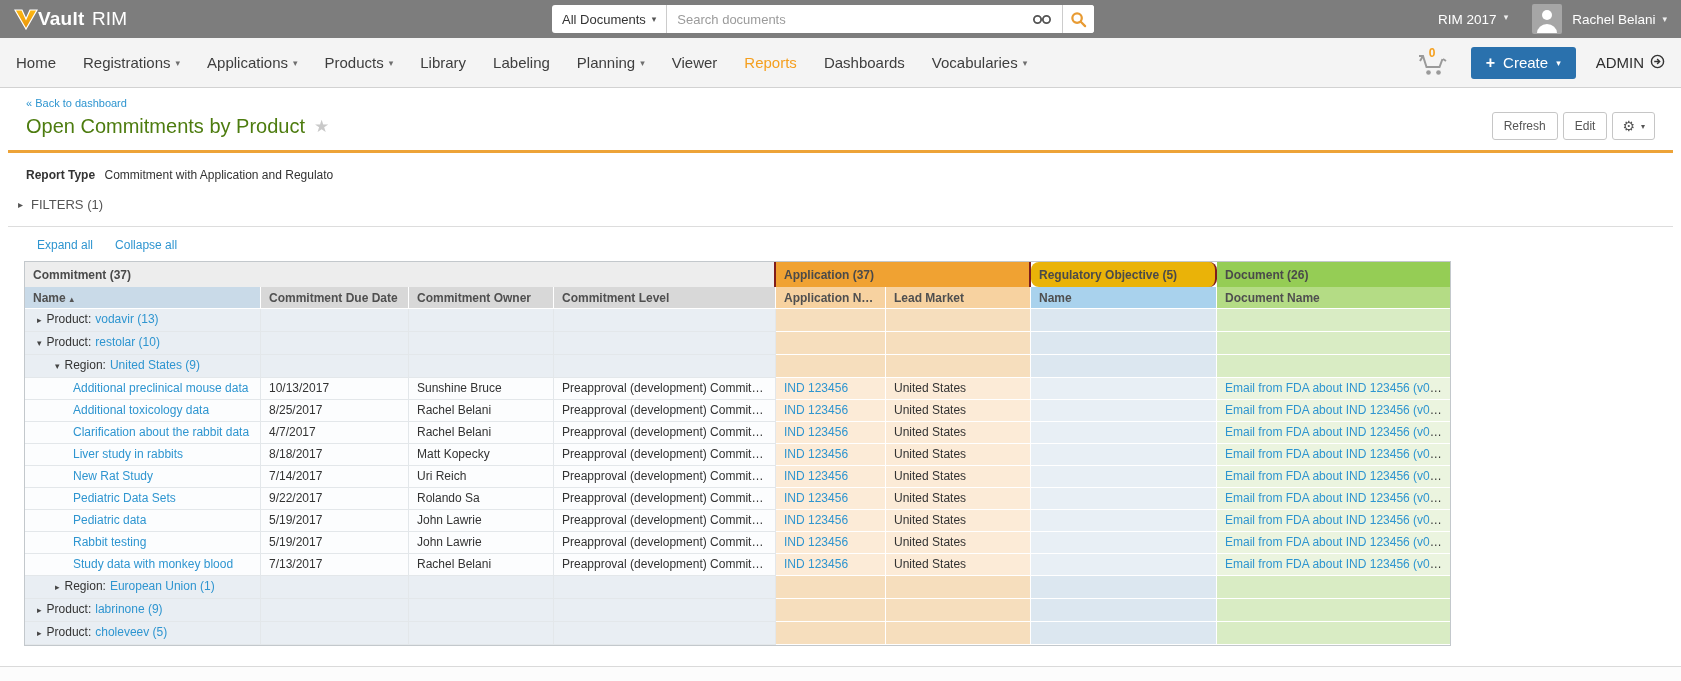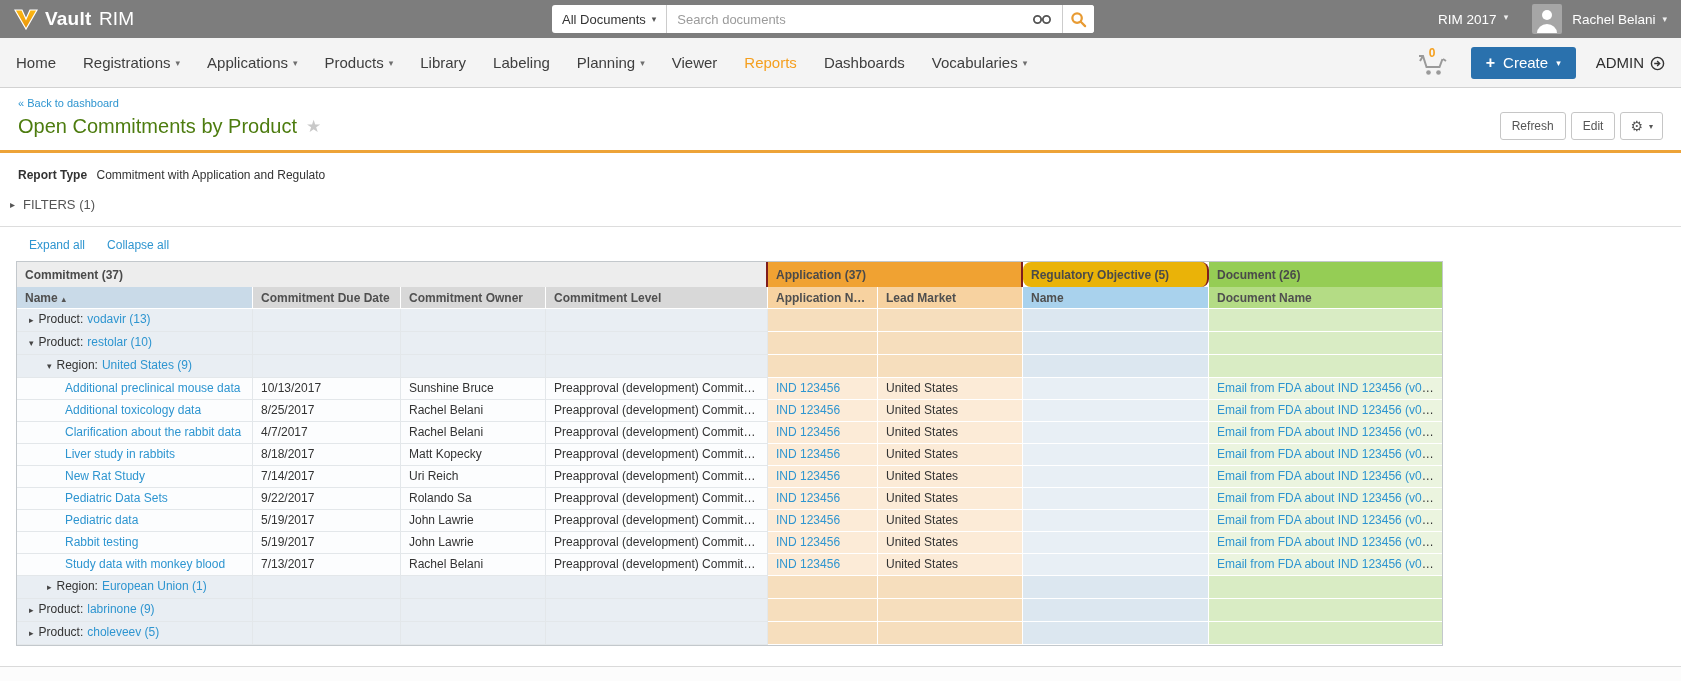--- a/index.html
+++ b/index.html
@@ -4,21 +4,21 @@
 <style>
   * { margin:0; padding:0; box-sizing:border-box; }
   html,body { width:1681px; height:681px; overflow:hidden; background:#fff;
     font-family:"Liberation Sans", sans-serif; }
   a { text-decoration:none; }
   .lnk { color:#2e95d0; cursor:pointer; }
 
   
   .topbar { height:38px; background:#7d7d7d; display:flex; align-items:center;
     padding:0 14px; position:relative; color:#fff; }
-  .brand { display:flex; align-items:center; gap:7px; font-size:19px; letter-spacing:.2px; }
+  .brand { display:flex; align-items:center; font-size:19px; letter-spacing:.2px; }
   .brand .b1 { font-weight:bold; }
   .brand .b2 { font-weight:normal; margin-left:2px; }
   .searchbar { position:absolute; left:552px; top:5px; width:542px; height:28px;
     background:#fff; border-radius:3px; display:flex; align-items:center; overflow:hidden; }
   .search-scope { display:flex; align-items:center; gap:6px; padding:0 10px; height:100%;
     border-right:1px solid #ccc; color:#333; font-size:13px; cursor:pointer; white-space:nowrap; }
   .search-input { flex:1; border:none; outline:none; font-size:13px; color:#333;
     padding:0 10px; font-family:"Liberation Sans", sans-serif; }
   .search-input::placeholder { color:#9b9b9b; }
   .bino-btn { padding:0 9px; display:flex; align-items:center; cursor:pointer; height:100%; }
@@ -40,24 +40,24 @@
   .nav-item.active { color:#f59f1e; }
   .nav-right { margin-left:auto; display:flex; align-items:center; gap:20px; }
   .cart { position:relative; cursor:pointer; width:36px; height:32px; }
   .cart-badge { position:absolute; top:-1px; left:14px; color:#f5a01f; font-weight:bold;
     font-size:12px; }
   .create-btn { background:#2a71ad; color:#fff; border:none; border-radius:3px;
     font-size:15px; padding:7px 15px; cursor:pointer; display:flex; align-items:center; gap:8px;
     font-family:"Liberation Sans", sans-serif; }
   .create-btn .plus { font-size:16px; font-weight:bold; }
   .create-btn .cc { font-size:9px; }
-  .admin { display:flex; align-items:flex-end; gap:6px; font-size:15px; color:#2f2f2f; cursor:pointer; }
+  .admin { display:flex; align-items:flex-start; gap:6px; font-size:15px; color:#2f2f2f; cursor:pointer; }
 
   
-  .page { background:#fff; padding:0 0; }
+  .page { background:#fff; padding:0 8px; }
   .page-head { padding:9px 18px 10px; border-bottom:3px solid #eda338; display:flex;
     flex-direction:column; }
   .back-link { font-size:11px; }
   .title-row { display:flex; align-items:center; margin-top:3px; }
   .page-title { font-size:20px; color:#4d7c0f; }
   .title-star { color:#c9c9c9; font-size:17px; margin-left:9px; cursor:pointer; }
   .head-actions { margin-left:auto; display:flex; gap:5px; }
   .btn { background:#fff; border:1px solid #c6c6c6; border-radius:3px; font-size:12px;
     color:#555; padding:6px 11px; cursor:pointer; font-family:"Liberation Sans", sans-serif; }
   .gear-btn { display:flex; align-items:center; gap:6px; padding:4px 9px; }

